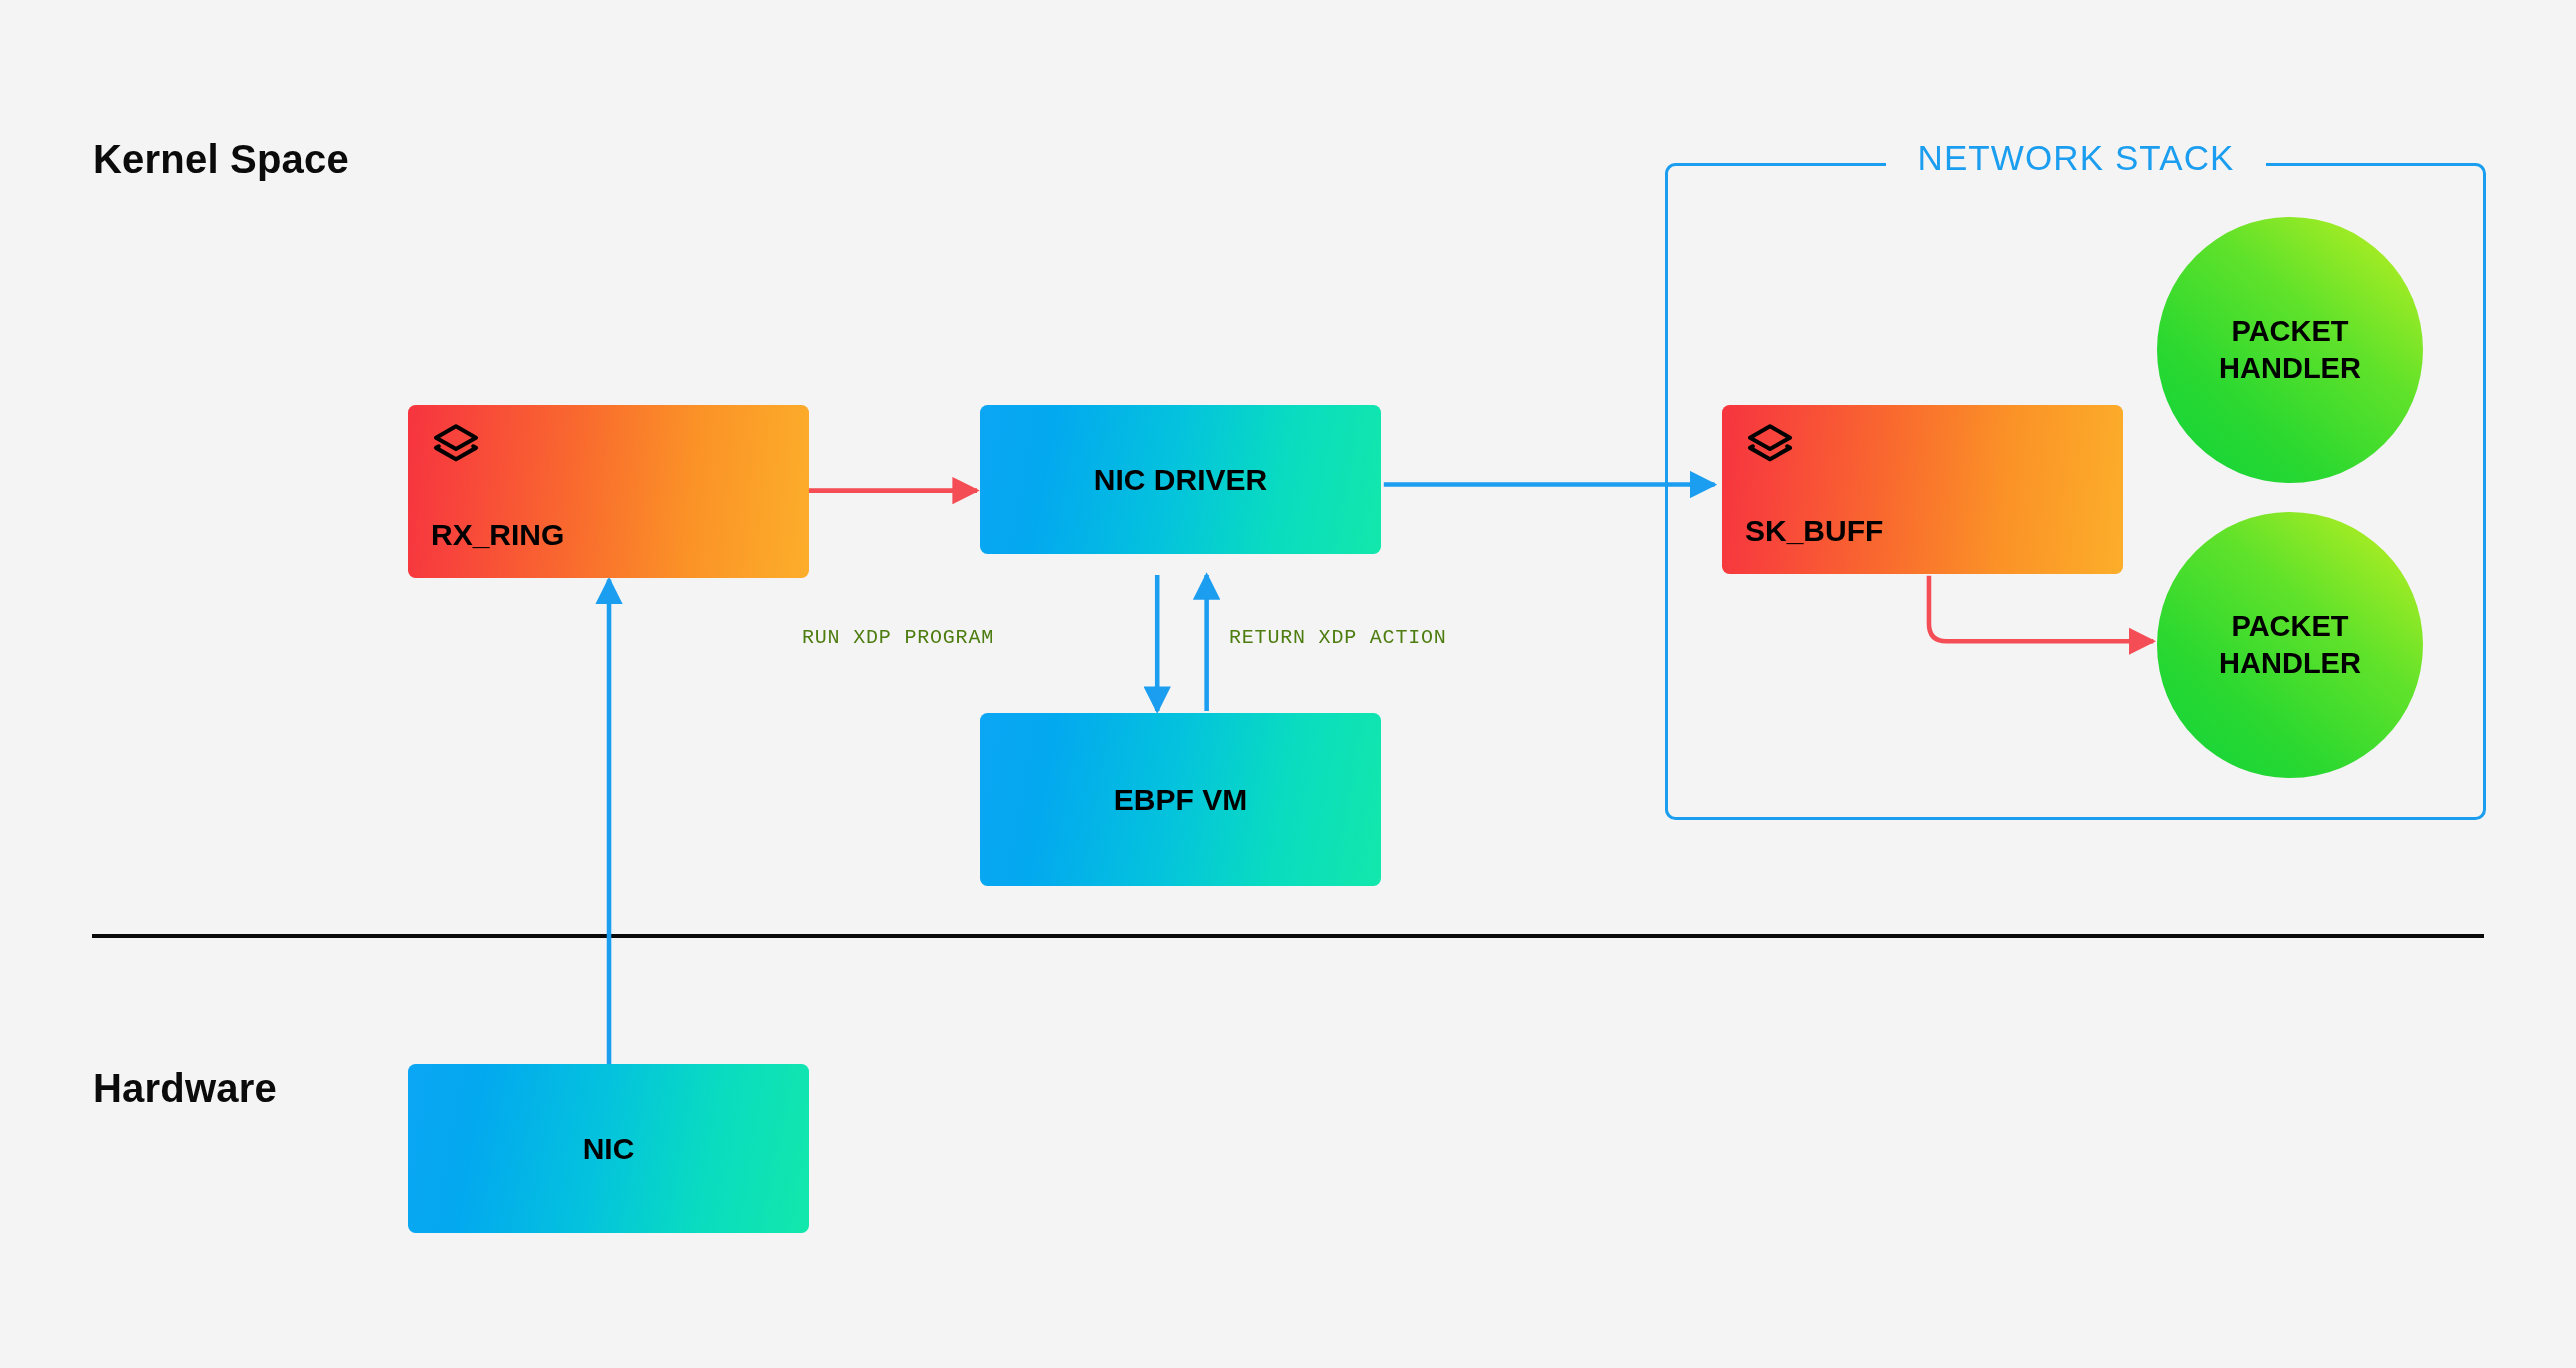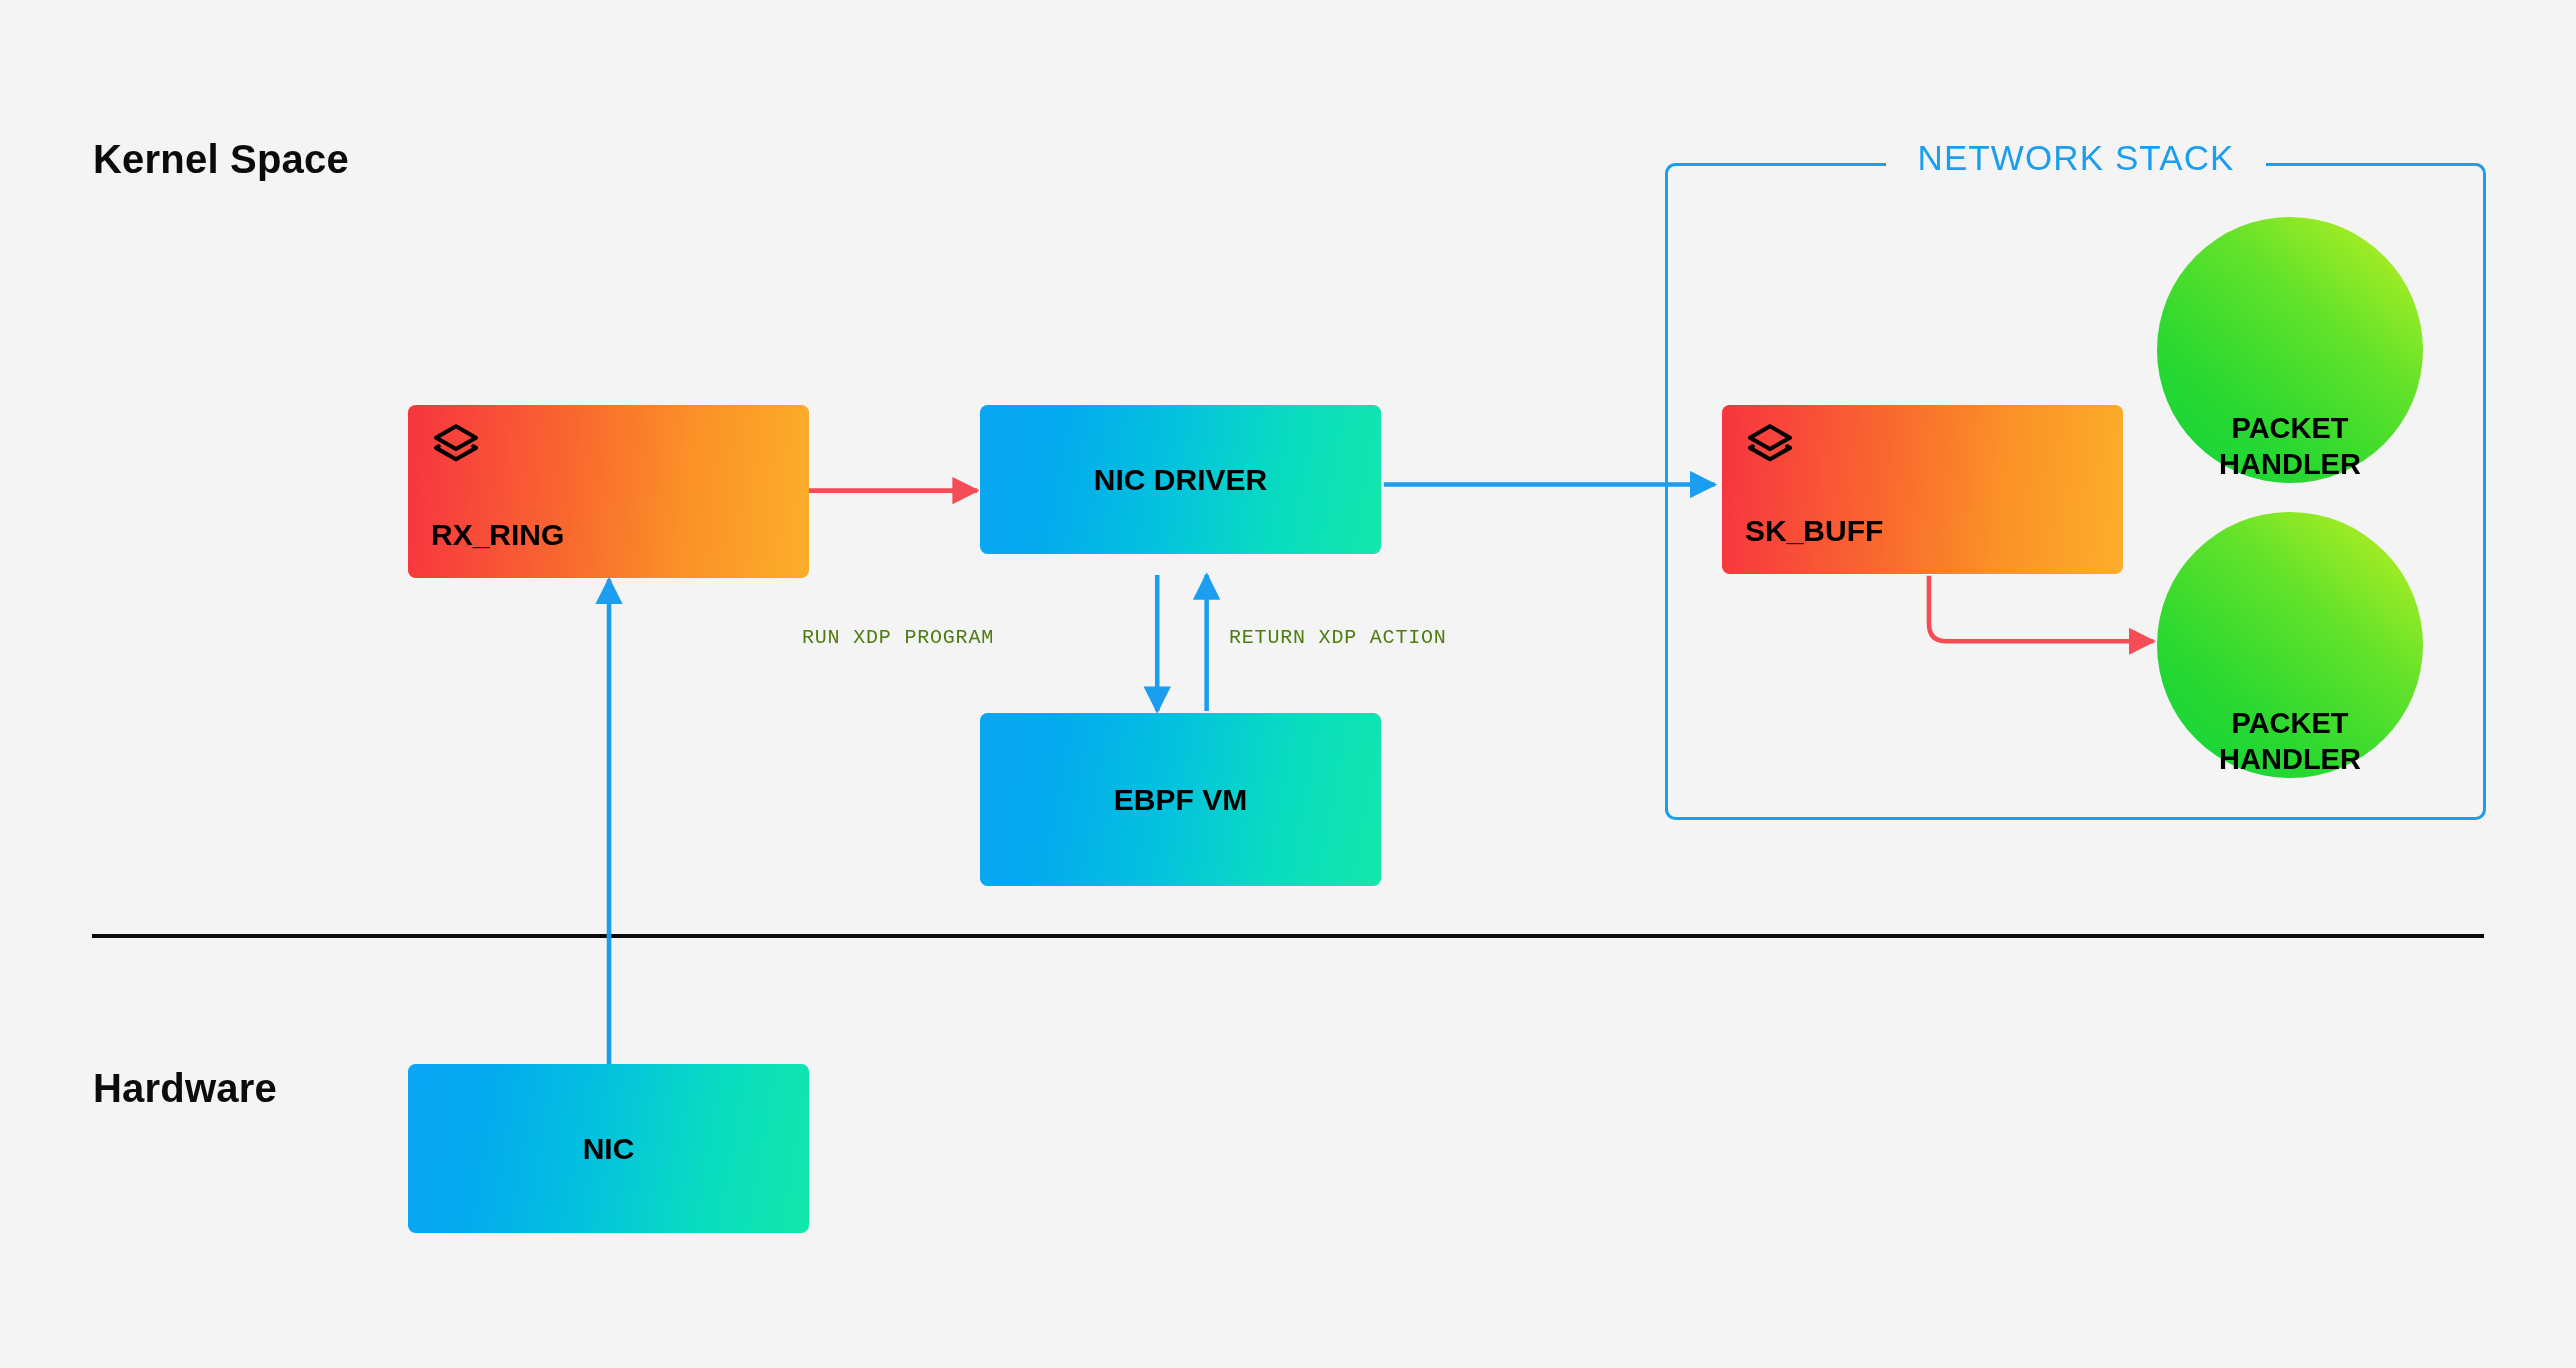--- a/index.html
+++ b/index.html
@@ -80,21 +80,21 @@
     height: 47px;
   }
   .layers-icon svg { display: block; width: 100%; height: 100%; }
 
   
   .circle {
     position: absolute;
     border-radius: 50%;
     background: linear-gradient(40deg, #0fd43c 0%, #2bd830 30%, #62e22a 62%, #a6ec24 88%, #c2f01f 100%);
     display: flex;
-    align-items: flex-end;
+    align-items: center;
     justify-content: center;
   }
   .circle-label {
     font-family: "Liberation Sans", sans-serif;
     font-weight: bold;
     font-size: 29px;
     line-height: 1.26;
     color: #000;
     text-align: center;
     white-space: pre-line;

